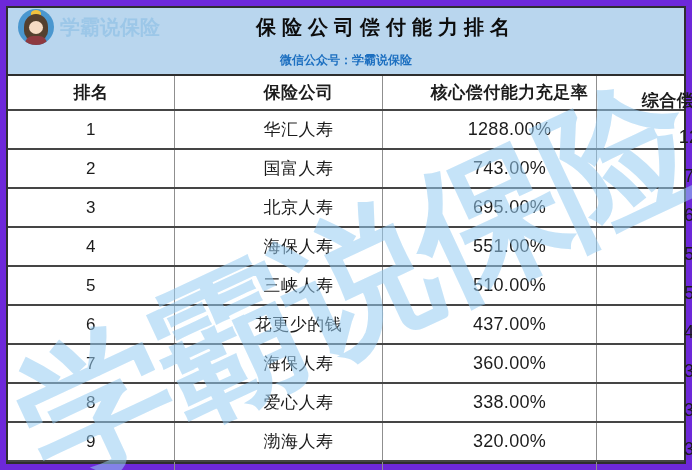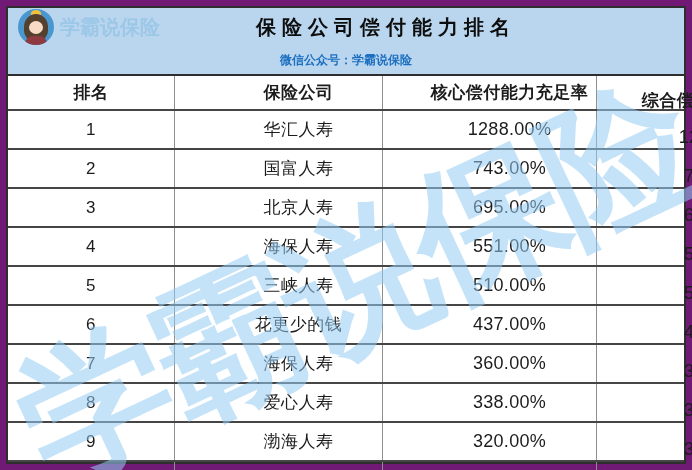--- a/index.html
+++ b/index.html
@@ -5,21 +5,21 @@
   html, body {
     margin: 0; padding: 0;
     width: 692px; height: 470px;
     overflow: hidden;
     background: #ffffff;
     font-family: "Liberation Sans", "DejaVu Sans", sans-serif;
   }
   .canvas {
     position: relative;
     width: 692px; height: 470px;
-    background: #701a75;
+    background: #6d28d9;
     overflow: hidden;
   }
   .frame {
     position: absolute;
     left: 6px; top: 6px;
     width: 680px; height: 458px;
     box-sizing: border-box;
     border: 2px solid var(--outer_border, #2e2e2e);
     background: #ffffff;
   }

